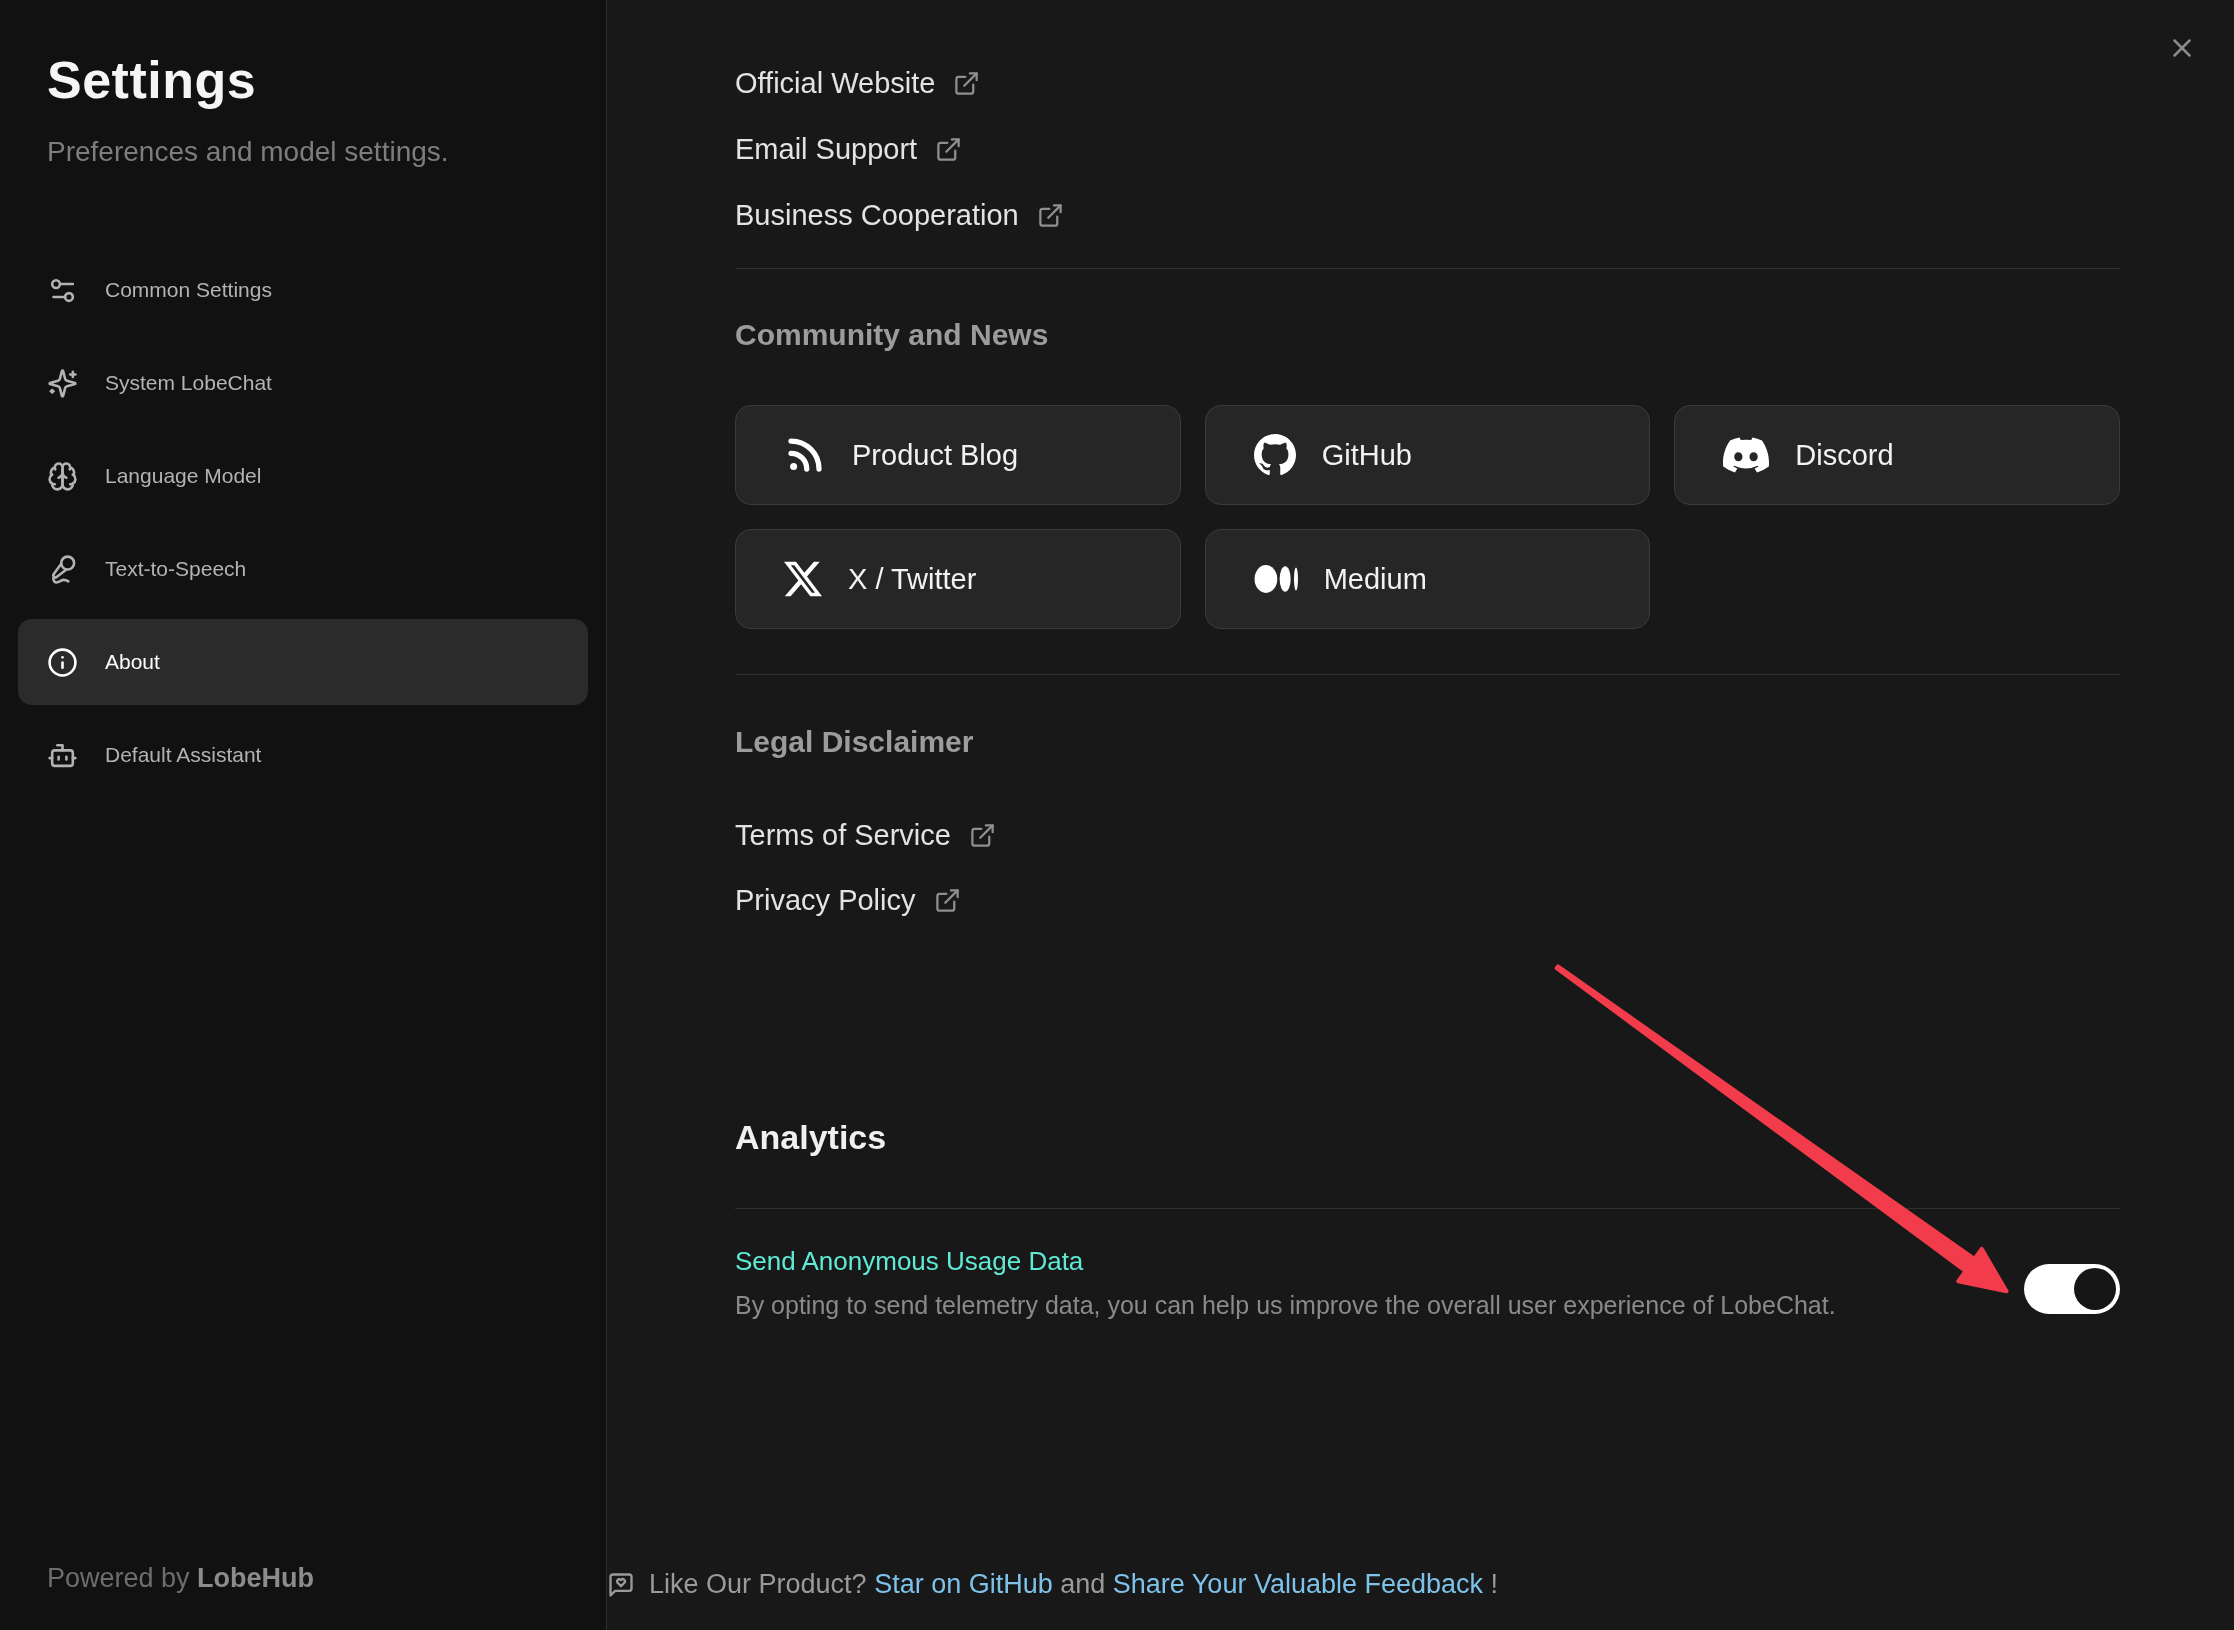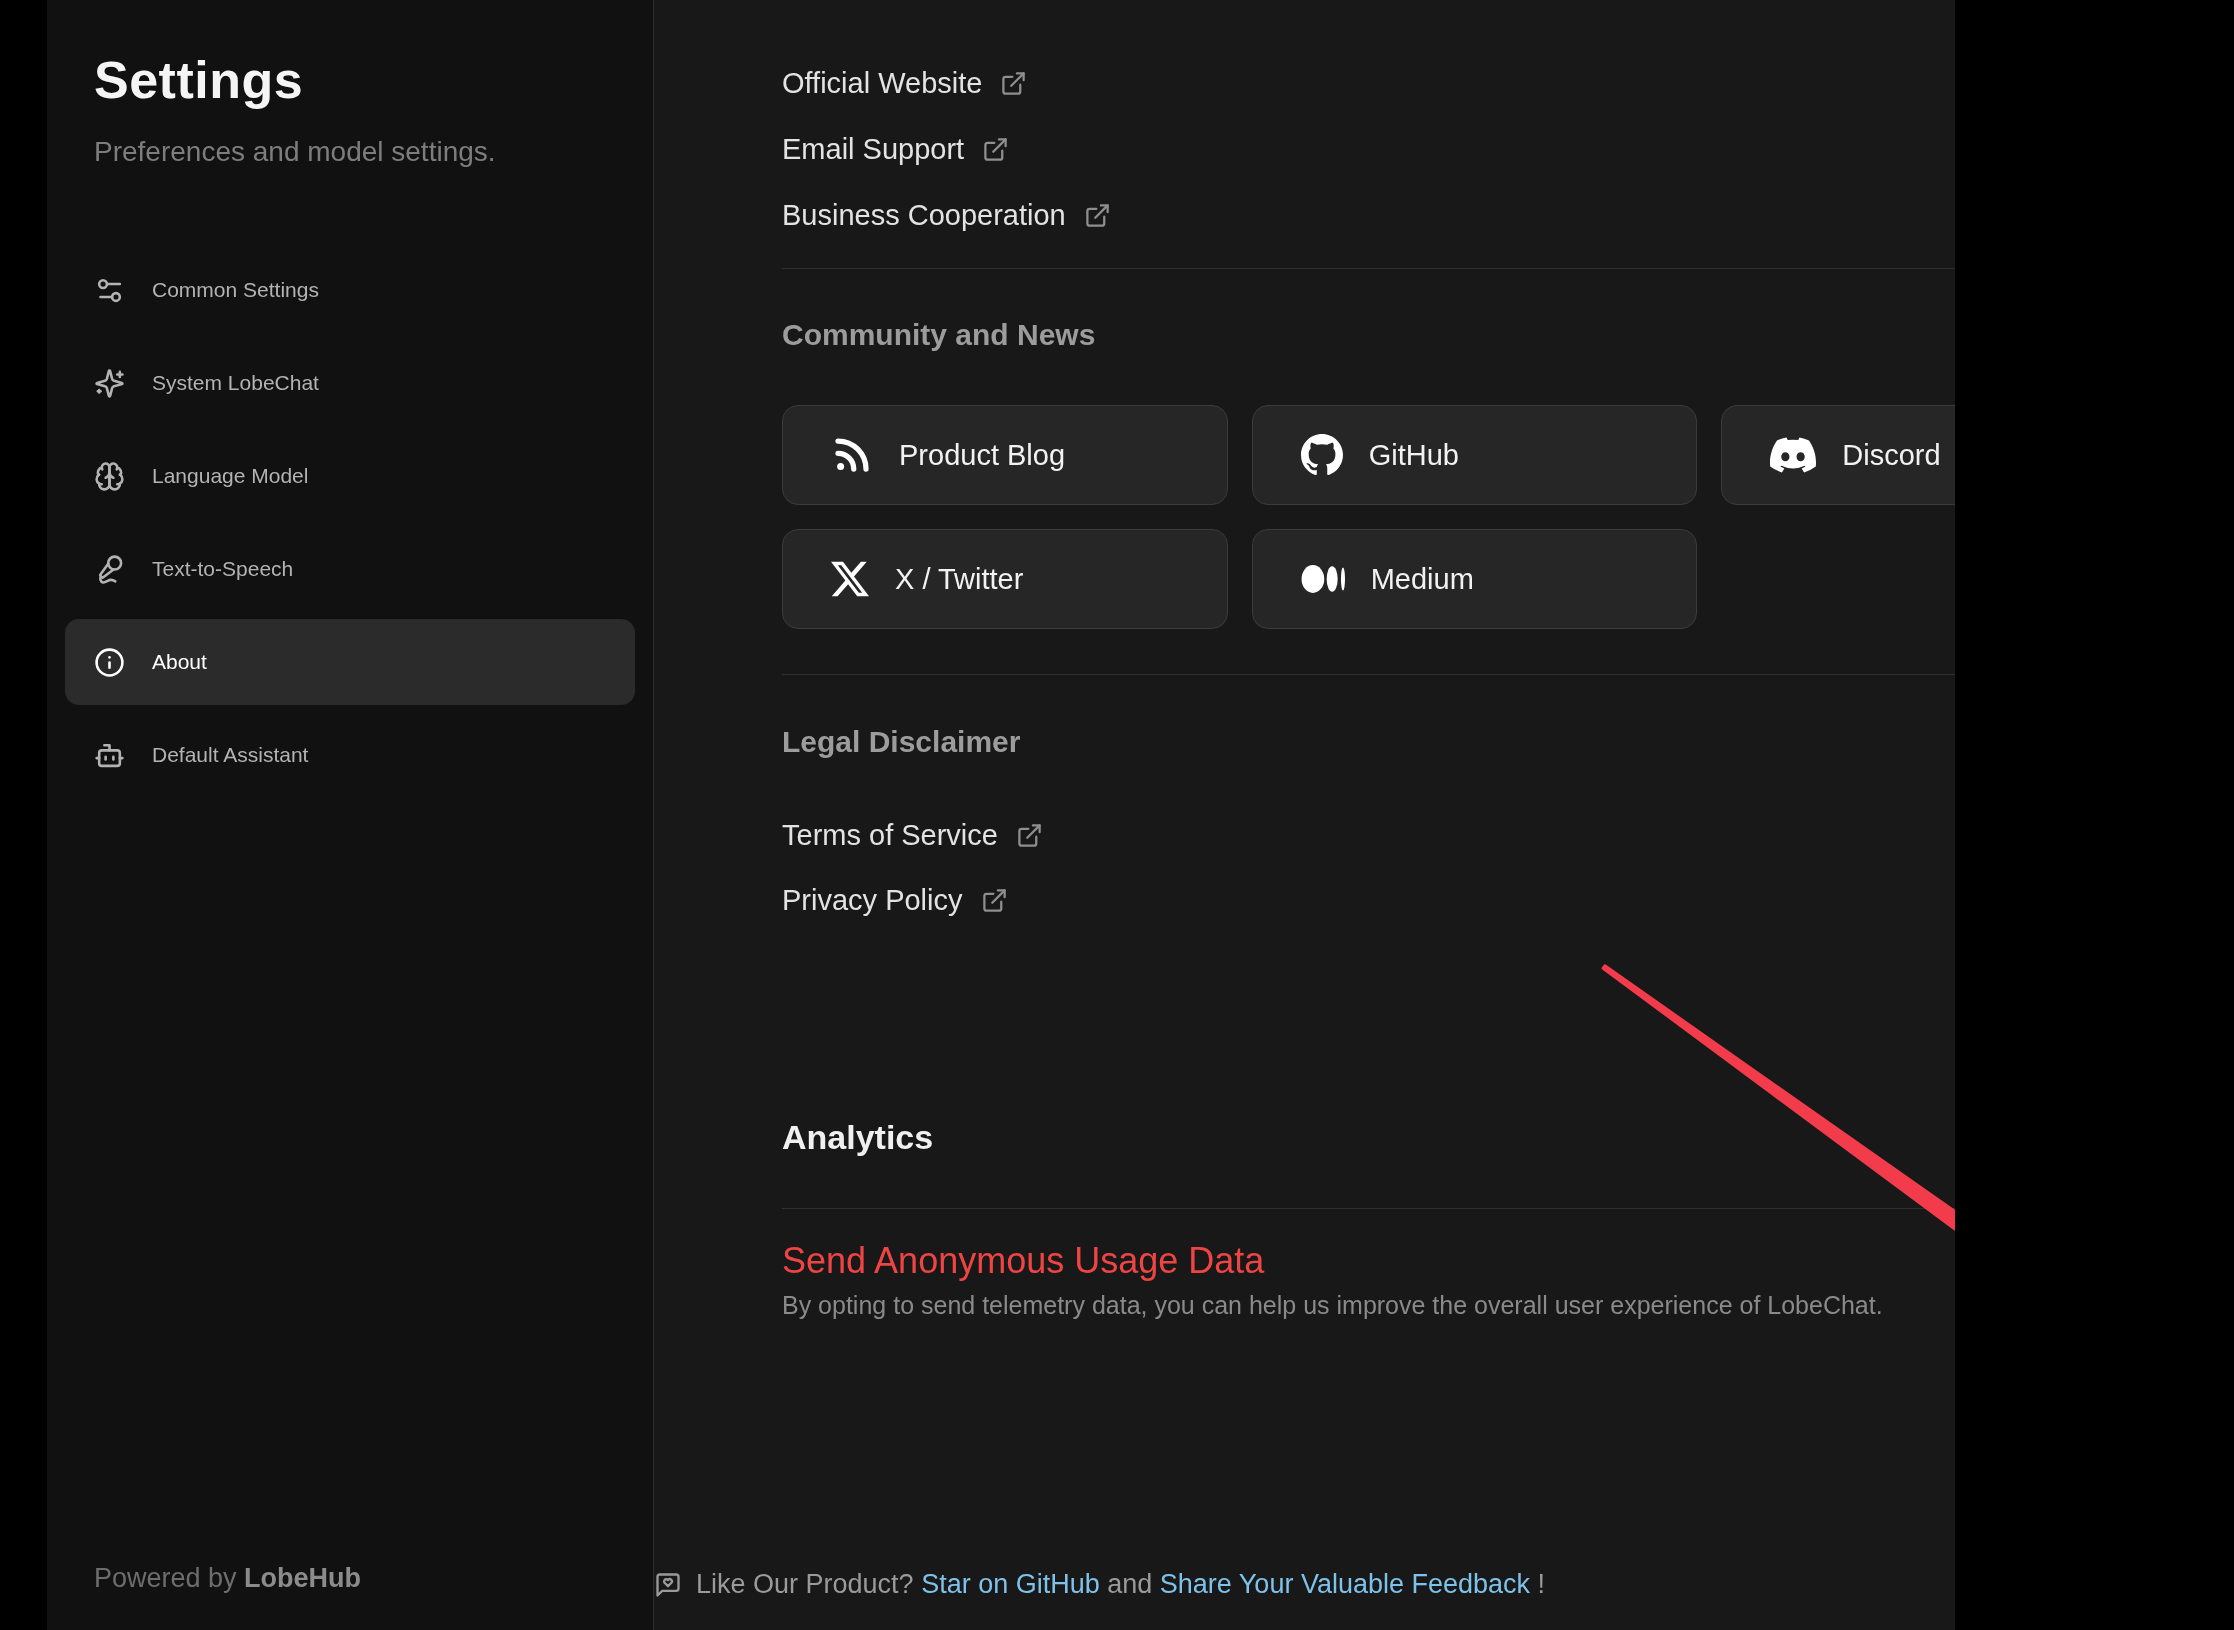--- a/index.html
+++ b/index.html
@@ -1,21 +1,21 @@
 <!DOCTYPE html>
 <html><head>
 <meta charset="utf-8">
 <style>
   * { margin:0; padding:0; box-sizing:border-box; }
   html,body { background:#000; }
   body { font-family:"Liberation Sans", sans-serif; }
 
   .screen {
-    position:relative; width:1908px; height:1630px;
-    background:#181818; overflow:hidden; color:#e6e6e6;margin-left:47px;
+    position:relative; width:2234px; height:1630px;
+    background:#181818; overflow:hidden; color:#e6e6e6;
   }
 
   
   .sidebar {
     position:absolute; left:0; top:0; width:607px; height:1630px;
     background:#111111; border-right:1px solid #2d2d2d;
     padding:0 47px;
   }
   .sidebar-title { margin-top:50px; font-size:52px; font-weight:bold; color:#f5f5f5; letter-spacing:0.5px; }
   .sidebar-subtitle { margin-top:26px; font-size:28px; color:#7d7d7d; }
@@ -67,21 +67,21 @@
 
   .divider.d2 { margin-top:45px; }
   .legal-heading { margin-top:46px; }
   .legal-links { margin-top:49px; }
   .legal-links .link-row { margin-bottom:19px; }
 
   .analytics-heading { margin-top:191px; }
   .divider.d3 { margin-top:48px; }
 
   .analytics-row { position:relative; margin-top:32px; }
-  .analytics-label { font-size:36px; color:#ef4444; line-height:40px; }
+  .analytics-label { font-size:26px; color:#5eead4; line-height:40px; }
   .analytics-desc { margin-top:7px; font-size:25px; color:#8a8a8a; line-height:34px; max-width:1160px; }
 
   .toggle {
     position:absolute; right:0; top:23px; width:96px; height:50px;
     background:#ffffff; border-radius:25px; cursor:pointer;
   }
   .toggle .knob {
     position:absolute; right:4px; top:4px; width:42px; height:42px;
     border-radius:50%; background:#161616;
   }

